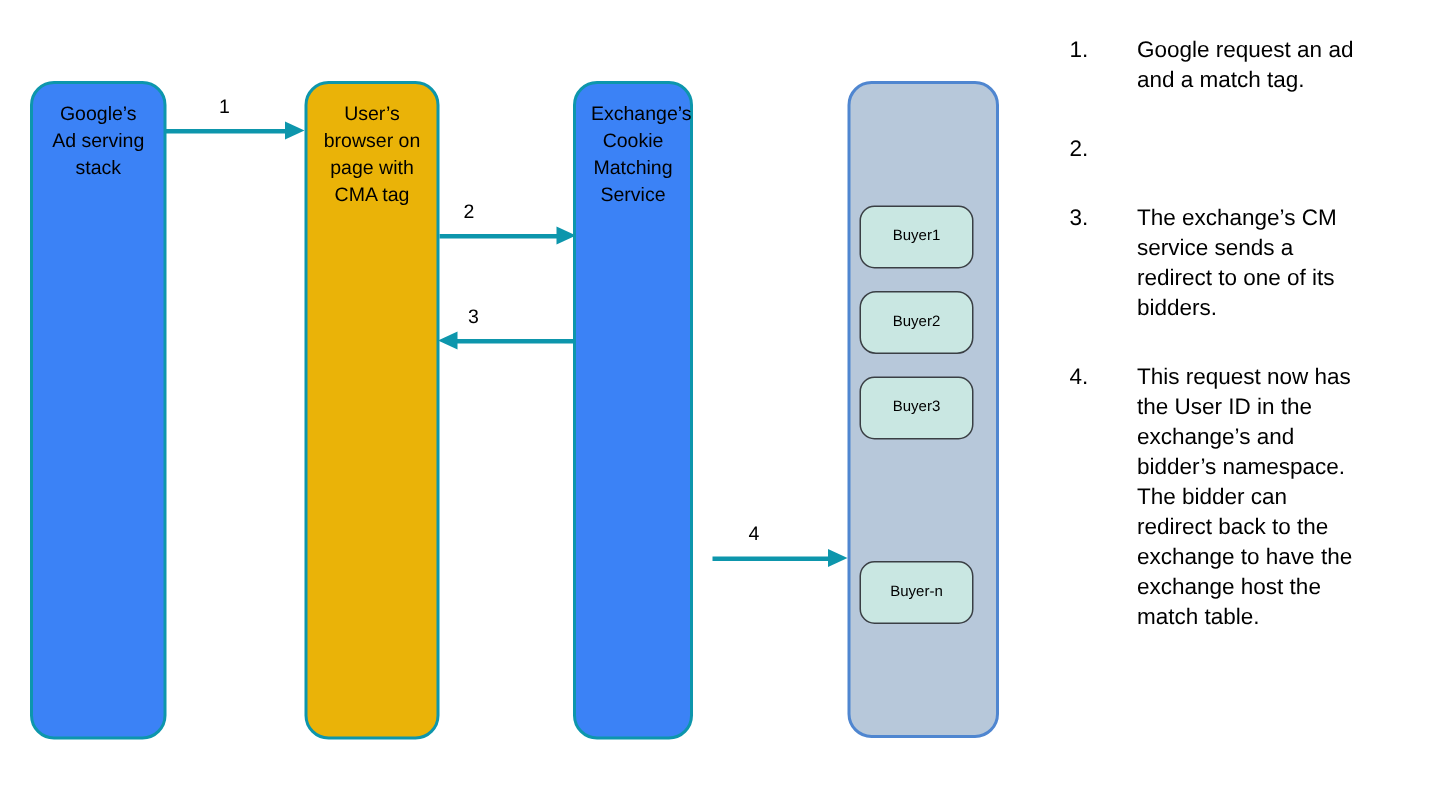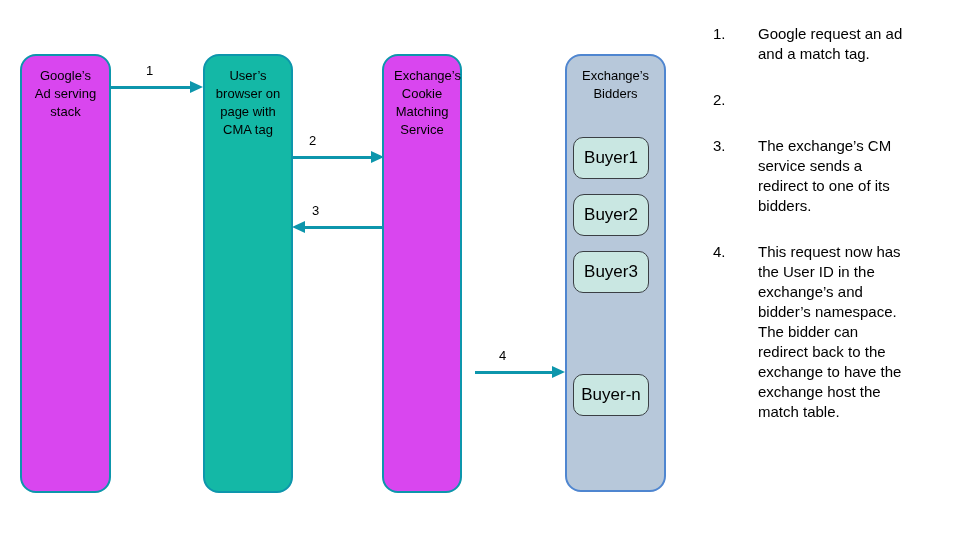--- a/index.html
+++ b/index.html
@@ -12,45 +12,45 @@
     color:#000;
     overflow:hidden;
   }
 
   
   .node {
     position:absolute;
     top:54px; height:439px;
     border:2px solid #0d96ac;
     border-radius:16px;
-    background:#d946ef;
+    background:#3b82f6;
     text-align:center;
     font-size:13px;
     line-height:18px;
     padding:11px 10px 0 10px;
   }
-  .node.blue  { background:#14b8a6; }
+  .node.blue  { background:#eab308; }
   #node-google  { left:20px;  width:91px; }
   #node-browser { left:203px; width:90px; }
   #node-cm      { left:382px; width:80px; }
   #node-bidders {
     left:565px; width:101px; height:438px;
     background:#b7c8da;
     border-color:#4f86d0;
   }
 
   
   .buyer {
     position:absolute;
     left:6px; width:76px; height:42px;
     background:#c9e7e2;
     border:1.5px solid #3a3f44;
     border-radius:10px;
     display:flex; align-items:center; justify-content:center;
-    font-size:17px;
+    font-size:10px;
   }
   #buyer-1 { top:81px; }
   #buyer-2 { top:138px;border-radius:11px; }
   #buyer-3 { top:195px; }
   #buyer-n { top:318px; }
 
   
   .arrow { position:absolute; height:12px; }
   .arrow .shaft {
     position:absolute; top:5px; height:2.5px;
@@ -106,21 +106,20 @@
 
   <div class="node blue" id="node-browser">
     <span>User’s browser on page with CMA tag</span>
   </div>
 
   <div class="node" id="node-cm">
     <span>Exchange’s Cookie Matching Service</span>
   </div>
 
   <div class="node" id="node-bidders">
-    <span>Exchange’s Bidders</span>
 
     <div class="buyer" id="buyer-1">
       <span>Buyer1</span>
     </div>
     <div class="buyer" id="buyer-2">
       <span>Buyer2</span>
     </div>
     <div class="buyer" id="buyer-3">
       <span>Buyer3</span>
     </div>

